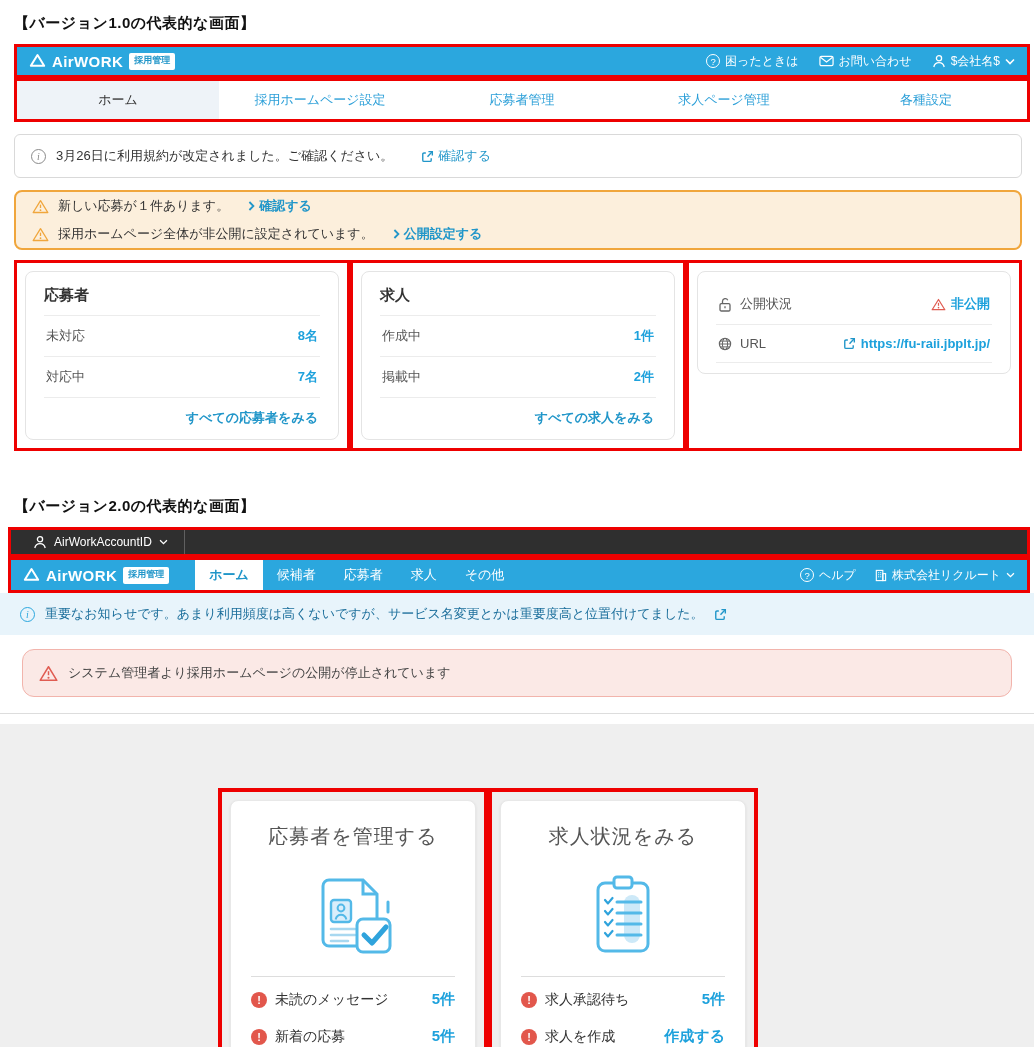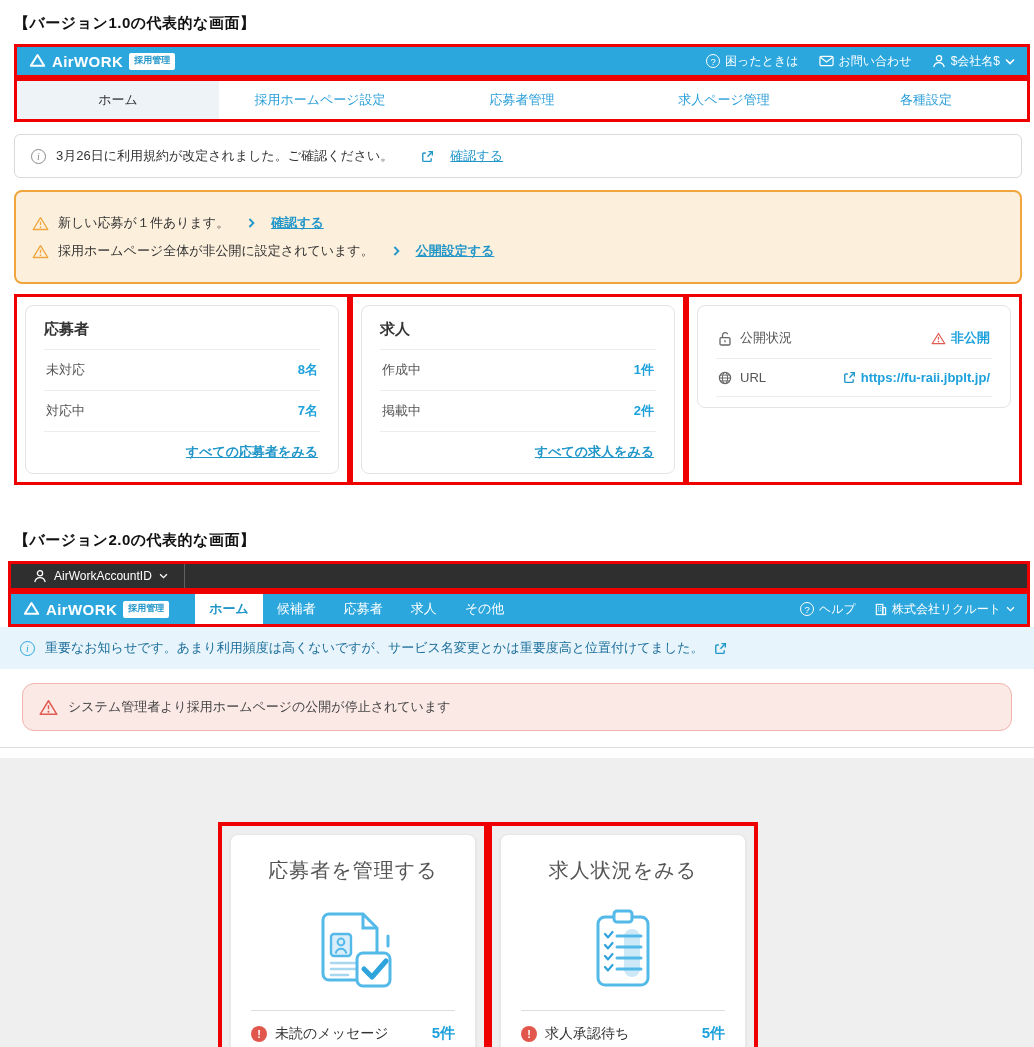--- a/index.html
+++ b/index.html
@@ -28,25 +28,25 @@
     font-size: 13px; color: #2B9FD8; cursor: pointer; }
   .v1-tab.active { background: #eef3f8; color: #333; }
 
   
   .notice1 { margin: 12px 12px 0 14px; border: 1px solid #d9d9d9; border-radius: 6px;
     padding: 12px 16px; display: flex; align-items: center; gap: 10px; font-size: 13px; color: #333; }
   .i-icon { width: 15px; height: 15px; border: 1.2px solid #8a8a8a; border-radius: 50%;
     display: inline-flex; align-items: center; justify-content: center;
     font-size: 10px; color: #8a8a8a; font-style: italic; font-family: "Liberation Serif", serif; flex: 0 0 auto; }
   .i-icon.blue { border-color: #2BA7DE; color: #2BA7DE; }
-  .link { color: #2196C9; font-size: 13px; display: inline-flex; align-items: center; gap: 16px; cursor: pointer; text-decoration: underline; }
+  .link { color: #2196C9; font-size: 13px; display: inline-flex; align-items: center; gap: 4px; cursor: pointer; }
   .notice1 .link { margin-left: 18px; }
 
   .alert1 { margin: 12px 12px 0 14px; border: 2px solid #F0A63C; background: #FCEFDC; border-radius: 8px;
-    padding: 22px 16px; display: flex; flex-direction: column; gap: 10px; }
+    padding: 5px 16px; display: flex; flex-direction: column; gap: 10px; }
   .alert-row { display: flex; align-items: center; gap: 9px; font-size: 13px; color: #333; }
   .alert-row .link { margin-left: 10px; font-weight: bold; }
 
   
   .cards1 { margin: 10px 0 0 14px; display: flex; }
   .card1-frame { width: 336px; flex: 0 0 336px; }
   .card1 { margin: 8px; background: #fff; border: 1px solid #e4e4e4; border-radius: 8px; padding: 12px 18px 10px; }
   .card1-title { font-size: 15px; font-weight: bold; color: #333; padding: 2px 0 10px; border-bottom: 1px solid #ececec; }
   .card1-row { display: flex; align-items: center; justify-content: space-between;
     padding: 11px 2px; border-bottom: 1px solid #ececec; }

